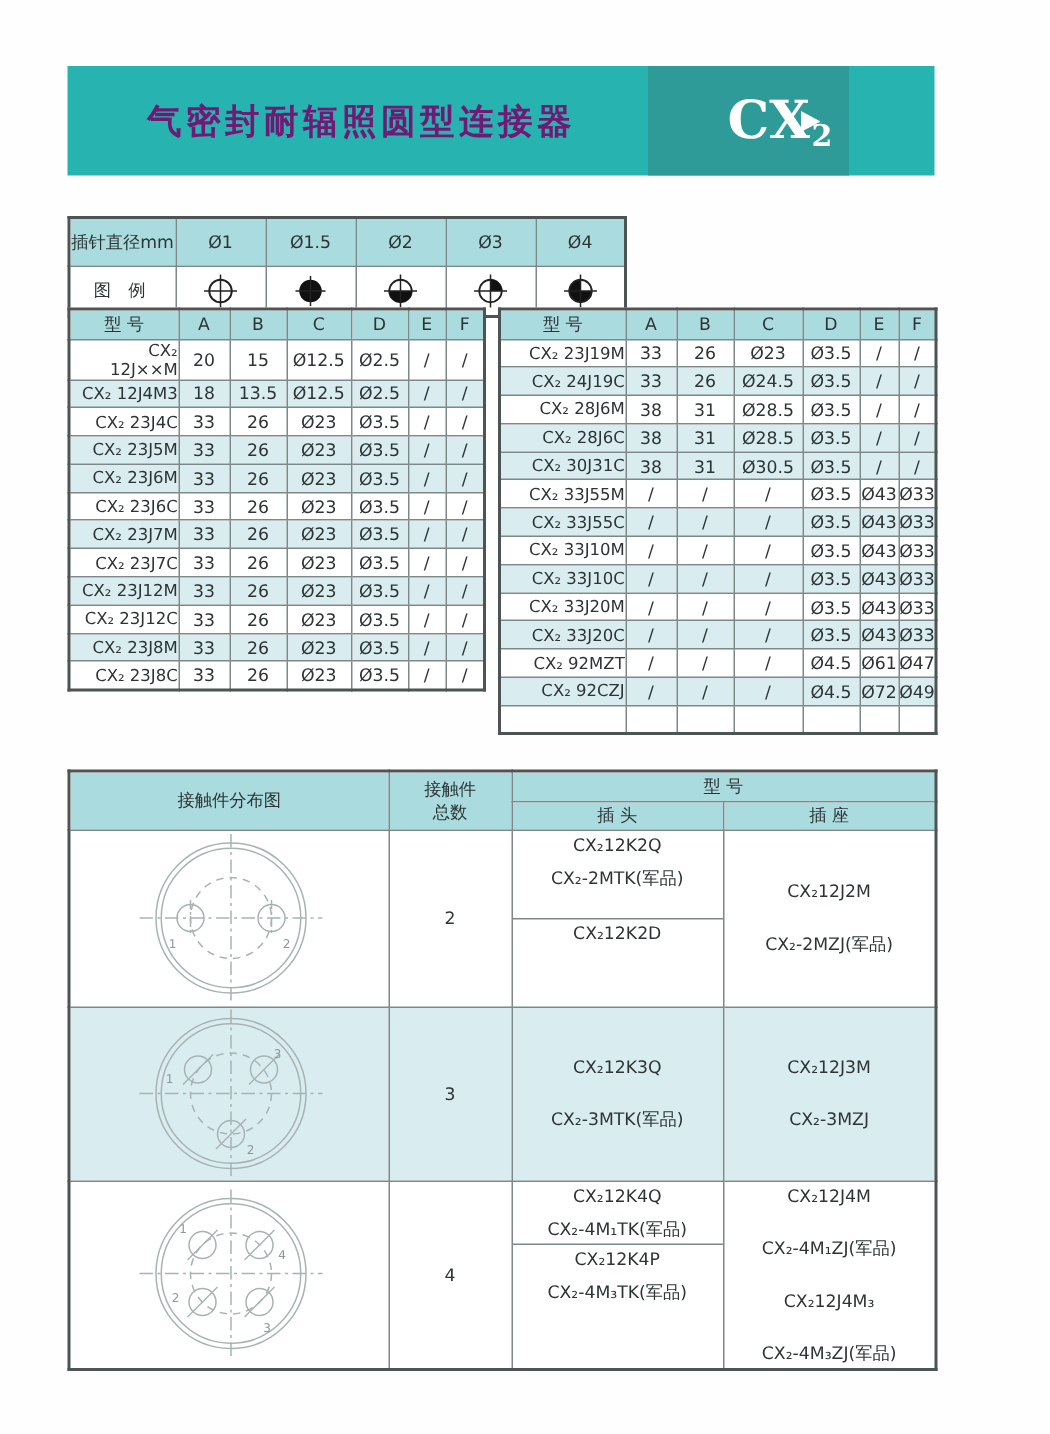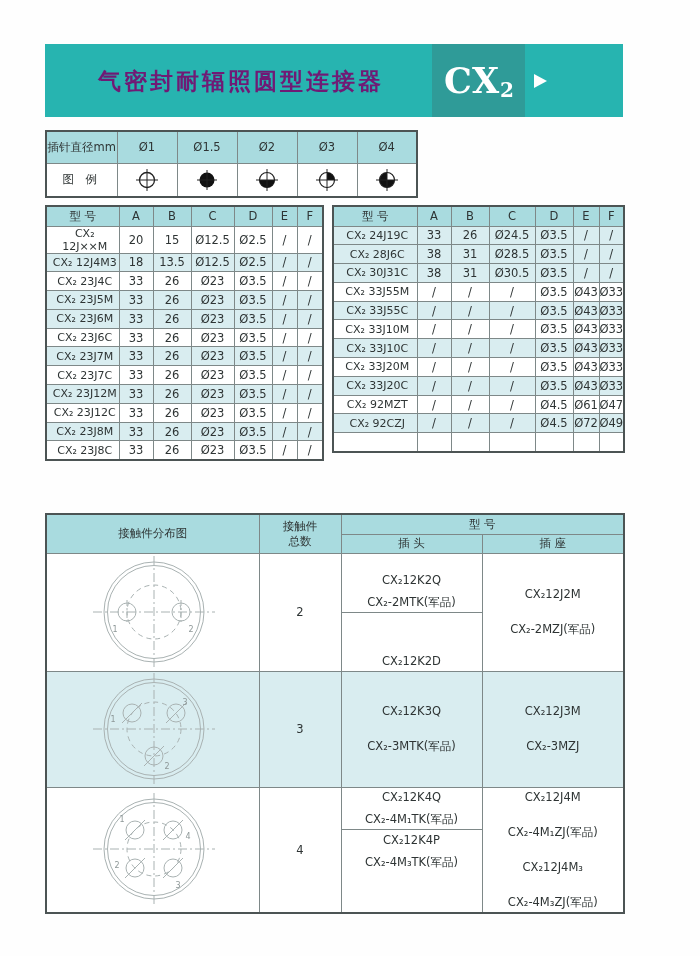--- a/index.html
+++ b/index.html
@@ -4,65 +4,65 @@
 <style>
   html,body { margin:0; padding:0; background:#ffffff; }
   .page { position:relative; width:700px; height:956px; background:#fefefe;
           font-family:"DejaVu Sans","Liberation Sans",sans-serif; overflow:hidden; }
 
   
   .banner { position:absolute; left:45px; top:44px; width:578px; height:73px; background:#27b4b0; }
   .banner-title { position:absolute; left:53px; top:50%; transform:translateY(-50%);
                   color:#701a75; font-size:23px; font-weight:bold; letter-spacing:3px; white-space:nowrap; }
   .cx-box { position:absolute; left:387px; top:0; width:93px; height:73px; background:#2f9b98;
-            display:flex; align-items:center; justify-content:center; }
+            display:flex; align-items:center; justify-content:center;padding-left:41px; }
   .cx-main { color:#fff; font-family:"DejaVu Serif","Liberation Serif",serif; font-size:35px; font-weight:bold; }
   .cx-sub  { color:#fff; font-family:"DejaVu Serif","Liberation Serif",serif; font-size:20px; font-weight:bold;
              position:relative; top:9px; left:1px; }
   .banner-arrow { position:absolute; left:489px; top:50%; margin-top:-7px; width:0; height:0;
                   border-left:13px solid #ffffff; border-top:7px solid transparent; border-bottom:7px solid transparent; }
 
   
   table.tbl { position:absolute; border-collapse:collapse; table-layout:fixed; background:#ffffff;
               border:2px solid #4c5454; }
   table.tbl td, table.tbl th { border:1px solid #7e8888; padding:0; text-align:center;
               color:#2e3434; font-size:11.5px; font-weight:normal; overflow:hidden; }
   .hdr-cell { background:#a9dbdf; color:#3a4242; font-size:12px; }
 
   
-  #pin-table { left:45px; top:130px; width:371px; }
+  #pin-table { left:45px; top:144px; width:371px; }
   #pin-table tr.r1 { height:32px; }
   #pin-table tr.r2 { height:34px; }
   #pin-table .lg { letter-spacing:4px; }
   .legend-icon { display:block; margin:0 auto; }
 
   
   .model-table thead tr { height:20px; }
   .model-table tbody tr { height:18.8px; }
   #model-left  { left:45px;  top:205px; width:277px; }
   #model-right { left:332px; top:205px; width:291px; }
-  .model-table td.model-cell { text-align:center; padding-left:4px; font-size:11px; }
+  .model-table td.model-cell { text-align:right; padding-left:4px; font-size:11px; }
   .model-table tr.alt td { background:#d9edf0; }
 
   
   #contact-table { left:45px; top:513px; width:578px; }
   #contact-table tr.h1 { height:20px; }
   #contact-table tr.h2 { height:19px; }
   #contact-table tr.crow1 { height:118px; }
   #contact-table tr.crow2 { height:116px; }
   #contact-table tr.crow3 { height:117px; }
   #contact-table tr.alt td { background:#d9edf0; }
   .count-cell { font-size:12px; }
   .lines { display:flex; flex-direction:column; justify-content:center; gap:16px; }
   .line  { line-height:19px; font-size:11.5px; color:#2e3434; }
   td.plug-cell { padding:0; vertical-align:top; }
   .split { display:flex; flex-direction:column; }
   .crow1 .split { height:117px; }
   .crow3 .split { height:84px; }
-  .split .half { flex:1 1 50%; display:flex; flex-direction:column; justify-content:flex-end; gap:3px; }
+  .split .half { flex:1 1 50%; display:flex; flex-direction:column; justify-content:flex-start; gap:3px; }
   .split .half.top { border-bottom:1px solid #7e8888; }
   .diag-cell svg { display:block; margin:0 auto; }
 
   svg text.pnum { font-size:8px; fill:#8d9797; font-family:"DejaVu Sans","Liberation Sans",sans-serif; }
 </style>
 </head>
 <body>
 
 <div class="page">
 
@@ -286,25 +286,43 @@
         <th class="hdr-cell">型 号</th>
         <th class="hdr-cell">A</th>
         <th class="hdr-cell">B</th>
         <th class="hdr-cell">C</th>
         <th class="hdr-cell">D</th>
         <th class="hdr-cell">E</th>
         <th class="hdr-cell">F</th>
       </tr>
     </thead>
     <tbody id="right-body">
+        <tr>
+          <td class="model-cell">CX₂ 23J19M</td>
+          <td>33</td>
+          <td>26</td>
+          <td>Ø23</td>
+          <td>Ø3.5</td>
+          <td>/</td>
+          <td>/</td>
+        </tr>
         <tr class="alt">
           <td class="model-cell">CX₂ 24J19C</td>
           <td>33</td>
           <td>26</td>
           <td>Ø24.5</td>
+          <td>Ø3.5</td>
+          <td>/</td>
+          <td>/</td>
+        </tr>
+        <tr>
+          <td class="model-cell">CX₂ 28J6M</td>
+          <td>38</td>
+          <td>31</td>
+          <td>Ø28.5</td>
           <td>Ø3.5</td>
           <td>/</td>
           <td>/</td>
         </tr>
         <tr class="alt">
           <td class="model-cell">CX₂ 28J6C</td>
           <td>38</td>
           <td>31</td>
           <td>Ø28.5</td>
           <td>Ø3.5</td>

